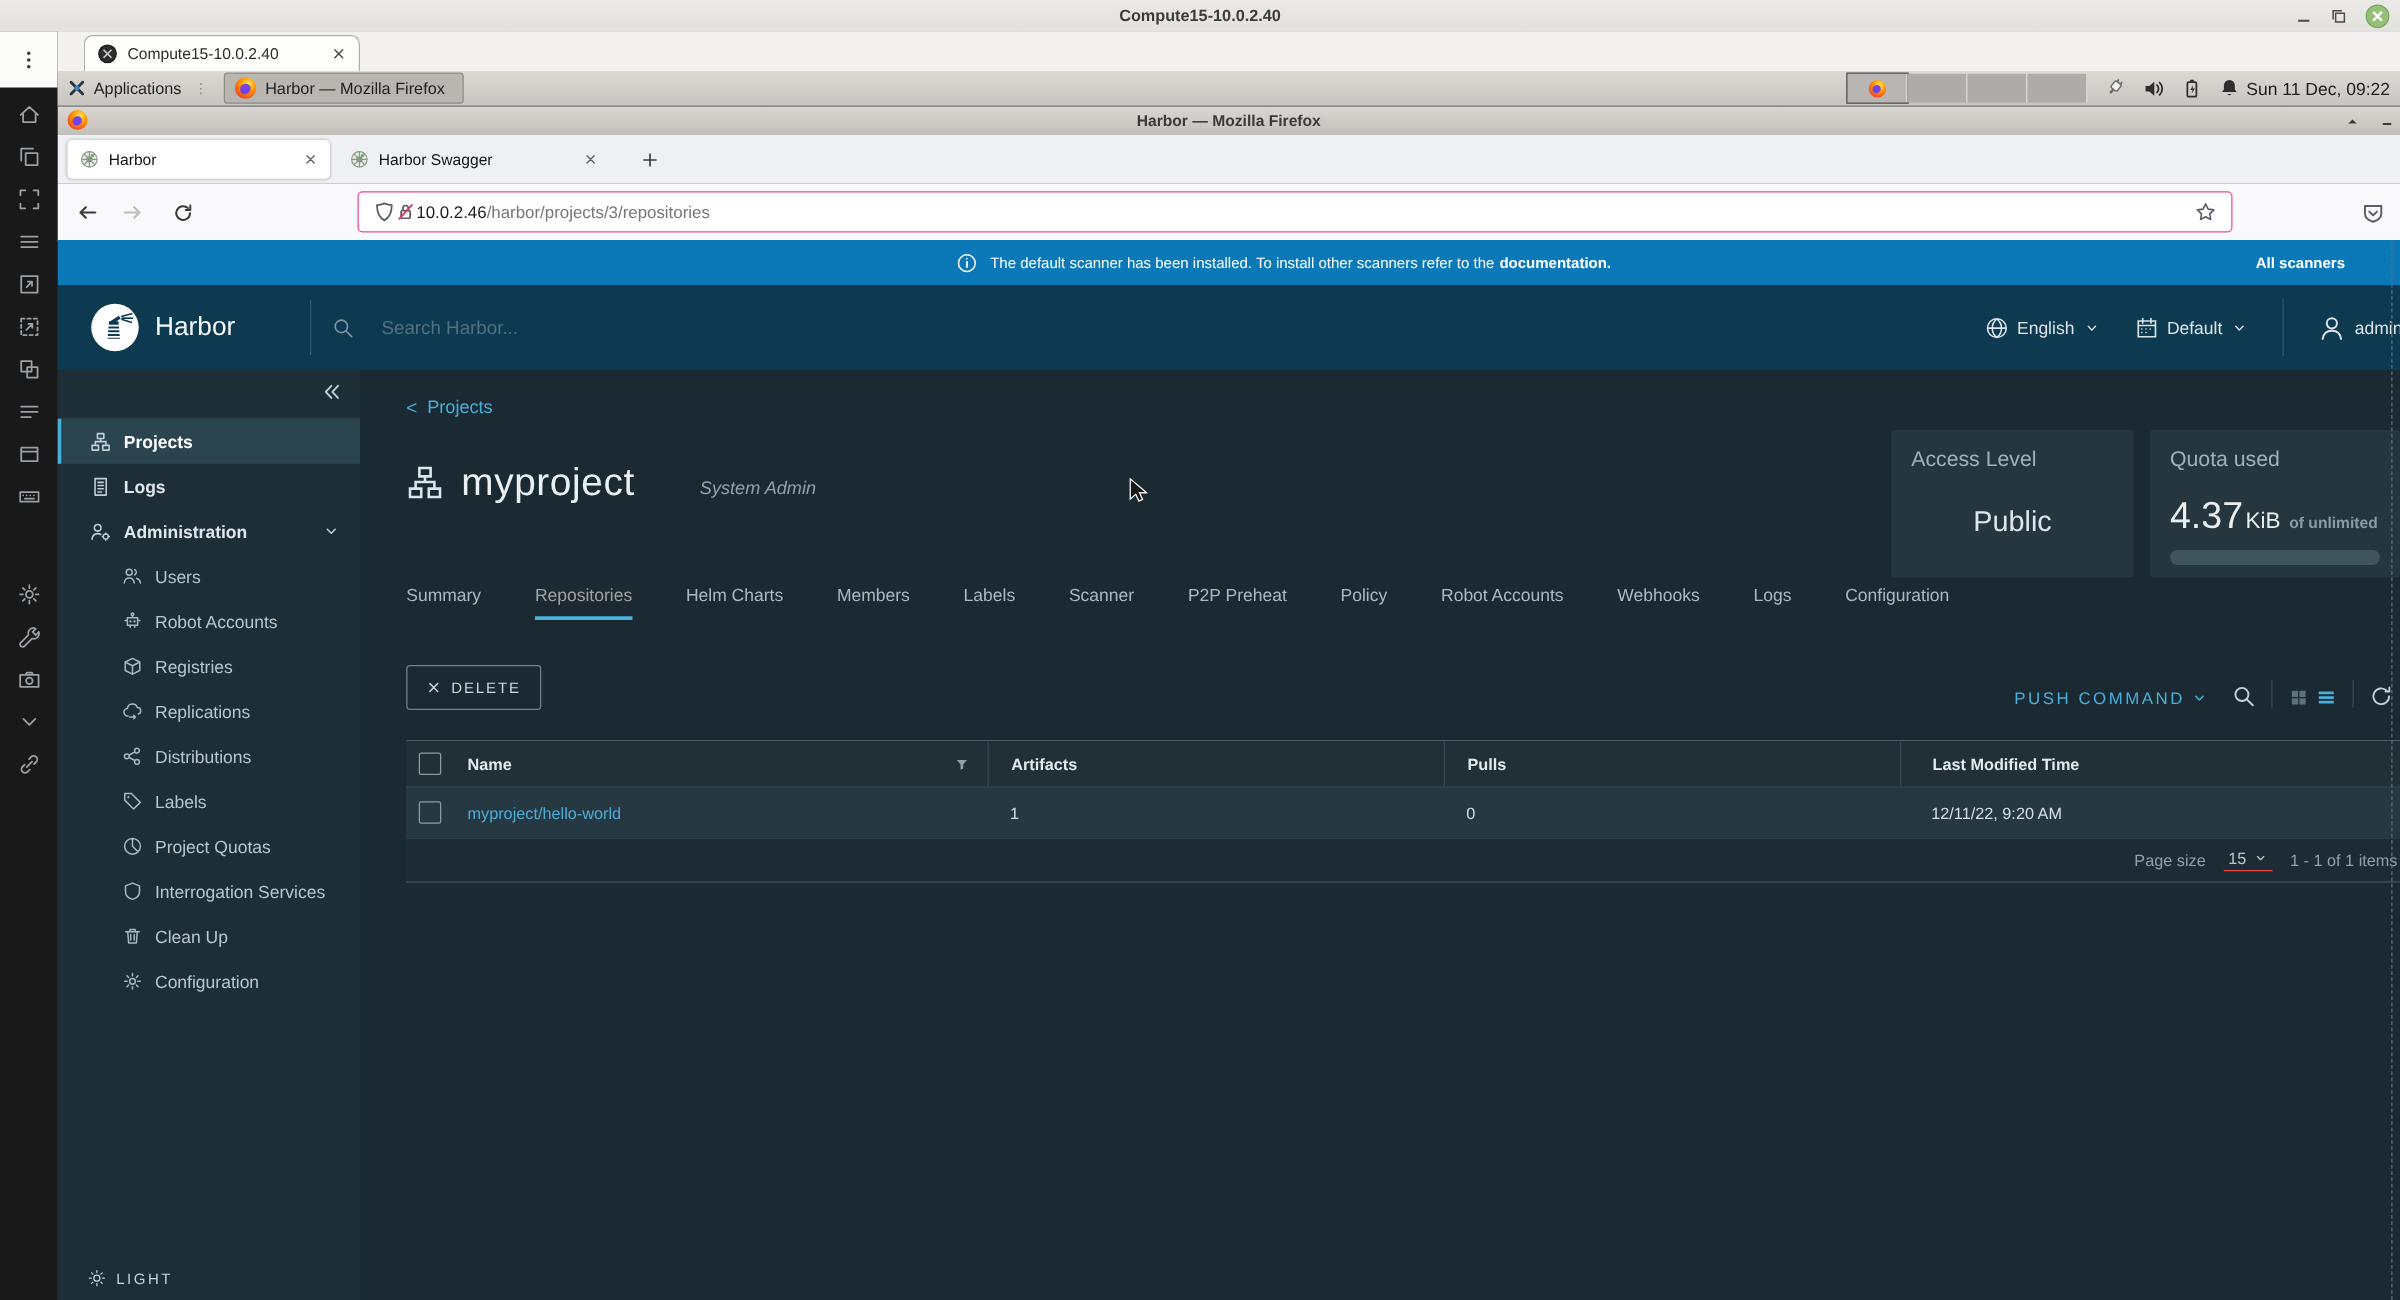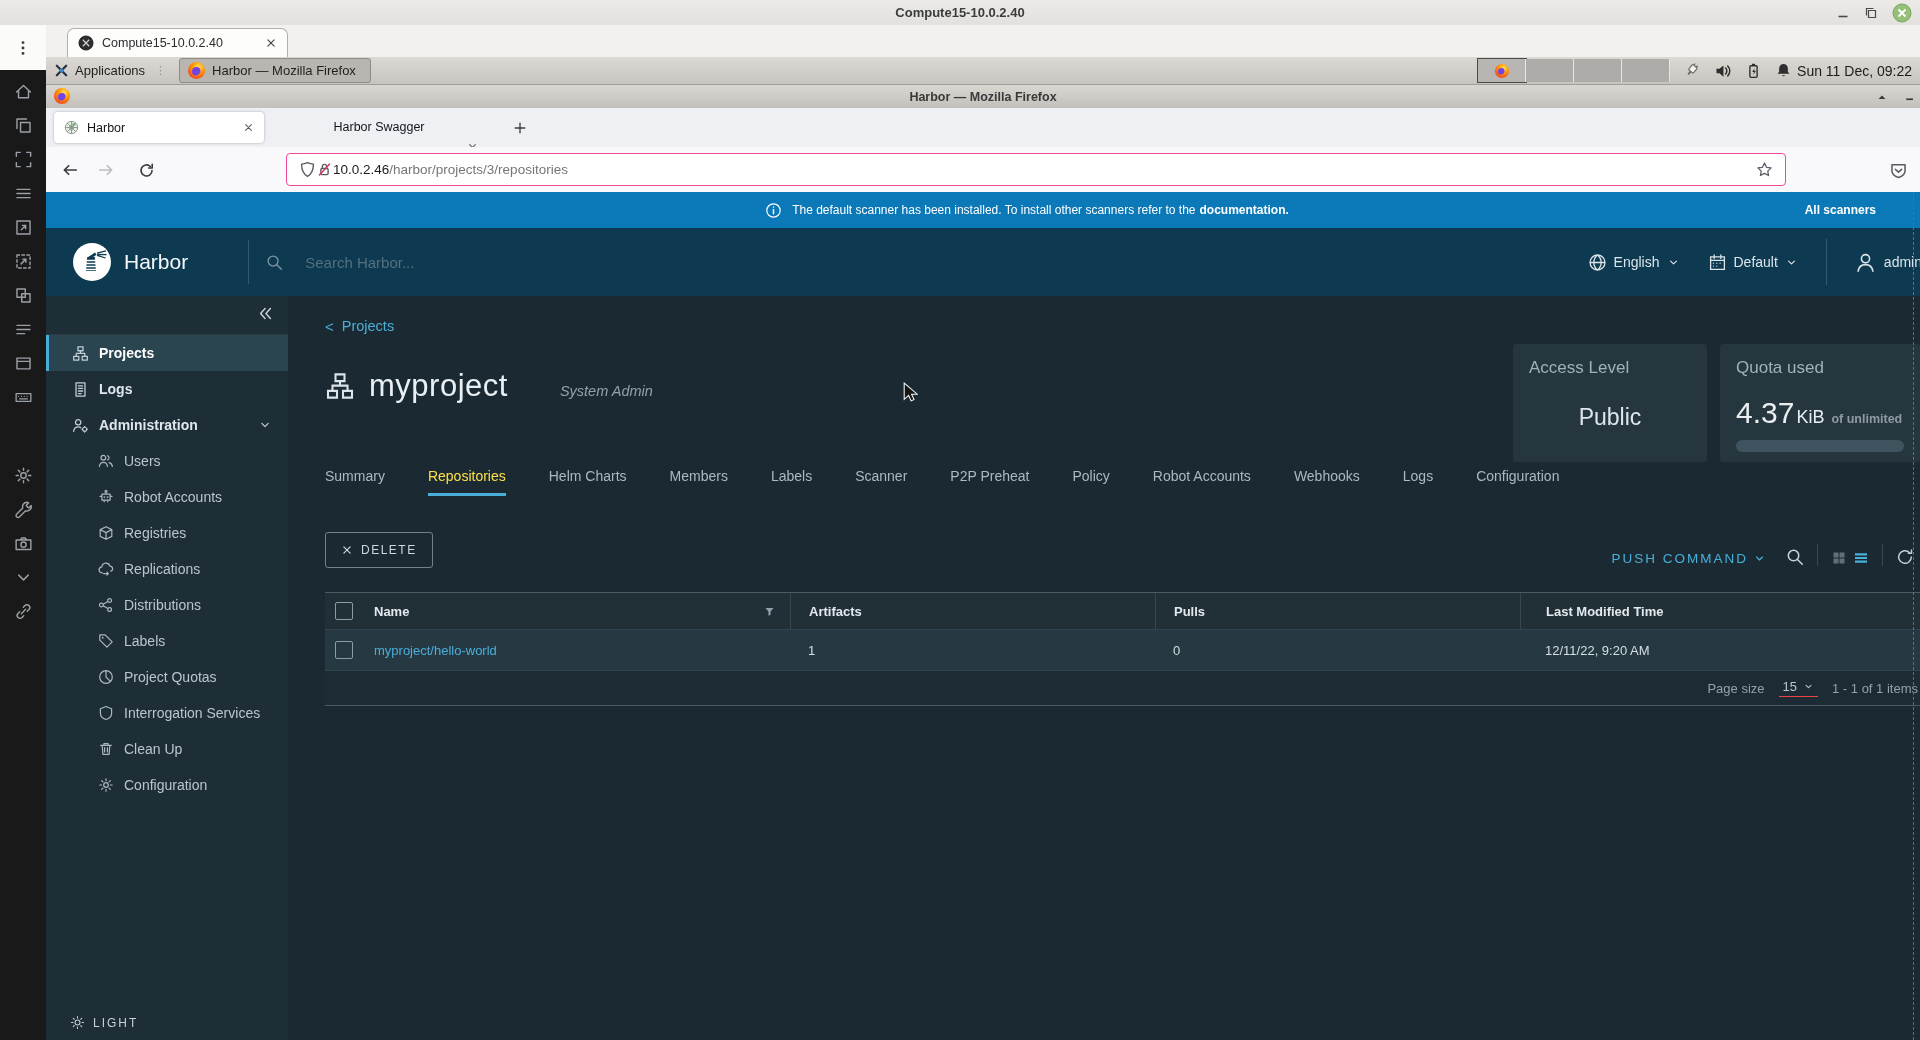--- a/index.html
+++ b/index.html
@@ -114,21 +114,21 @@
   .card.quota{left:1432px;width:200px;}
   .card-title{font-size:17px;color:#9fb1ba;font-weight:400;}
   .card-value-center{text-align:center;font-size:23px;font-weight:300;color:#dde6eb;margin-top:26px;}
   .quota-line{margin-top:18px;display:flex;align-items:baseline;color:#e9eef1;}
   .q-big{font-size:30px;font-weight:400;}
   .q-unit{font-size:18px;margin-left:2px;}
   .q-of{font-size:12.5px;color:#8d9ba4;margin-left:7px;font-weight:700;}
   .q-bar{margin-top:10px;height:12px;border-radius:6px;background:#3f545e;}
   .ptabs{position:absolute;left:37px;top:172px;display:flex;gap:43px;}
   .ptab{font-size:14px;color:#aab9c2;padding-bottom:9px;cursor:pointer;border-bottom:3px solid transparent;}
-  .ptab.active{color:#fde047;border-bottom-color:#49afd9;}
+  .ptab.active{color:#a3a3a3;border-bottom-color:#49afd9;}
   .toolbar{position:absolute;left:37px;right:6px;top:236px;height:36px;}
   .btn-delete{position:absolute;left:0;top:0;height:34px;display:flex;align-items:center;gap:8px;
     padding:0 15px;border:1px solid #72828c;border-radius:3px;color:#cdd7dd;
     font-size:12px;letter-spacing:1.5px;cursor:pointer;}
   .tool-right{position:absolute;right:0;top:0;height:34px;display:flex;align-items:flex-end;gap:13px;}
   .push-cmd{color:#49afd9;font-size:13.5px;letter-spacing:2px;font-weight:500;display:flex;
     align-items:center;gap:5px;cursor:pointer;margin-right:6px;}
   .tdiv{width:1px;height:22px;background:#3a4a52;}
   .tool-ic{color:#c6d1d8;cursor:pointer;}
   .tool-ic.inactive{color:#5f7079;}
@@ -372,21 +372,21 @@
             <path d="M8 1.4v13.2M1.4 8h13.2M3.4 3.4l9.2 9.2M12.6 3.4 3.4 12.6" stroke="#8a9a8a" stroke-width="1"></path>
             <circle cx="10.6" cy="4.6" r="1.5" fill="#6db56d"></circle>
           </svg>
         <span>Harbor</span>
         <span class="tclose">
             <svg width="11" height="11" viewBox="0 0 16 16">
               <path d="M3.8 3.8l8.4 8.4M12.2 3.8l-8.4 8.4" stroke="currentColor" stroke-width="1.5" fill="none" stroke-linecap="round"></path>
             </svg>
           </span>
       </div>
-      <div class="fftab" style="left:224px;width:218px;flex-direction:column;">
+      <div class="fftab" style="left:224px;width:218px;">
         <svg width="15" height="15" viewBox="0 0 16 16">
             <circle cx="8" cy="8" r="6.6" fill="#e6ece6" stroke="#8a9a8a"></circle>
             <circle cx="8" cy="8" r="2.1" fill="none" stroke="#7a8a7a"></circle>
             <path d="M8 1.4v13.2M1.4 8h13.2M3.4 3.4l9.2 9.2M12.6 3.4 3.4 12.6" stroke="#8a9a8a" stroke-width="1"></path>
             <circle cx="10.6" cy="4.6" r="1.5" fill="#6db56d"></circle>
           </svg>
         <span>Harbor Swagger</span>
         <span class="tclose">
             <svg width="11" height="11" viewBox="0 0 16 16">
               <path d="M3.8 3.8l8.4 8.4M12.2 3.8l-8.4 8.4" stroke="currentColor" stroke-width="1.5" fill="none" stroke-linecap="round"></path>

